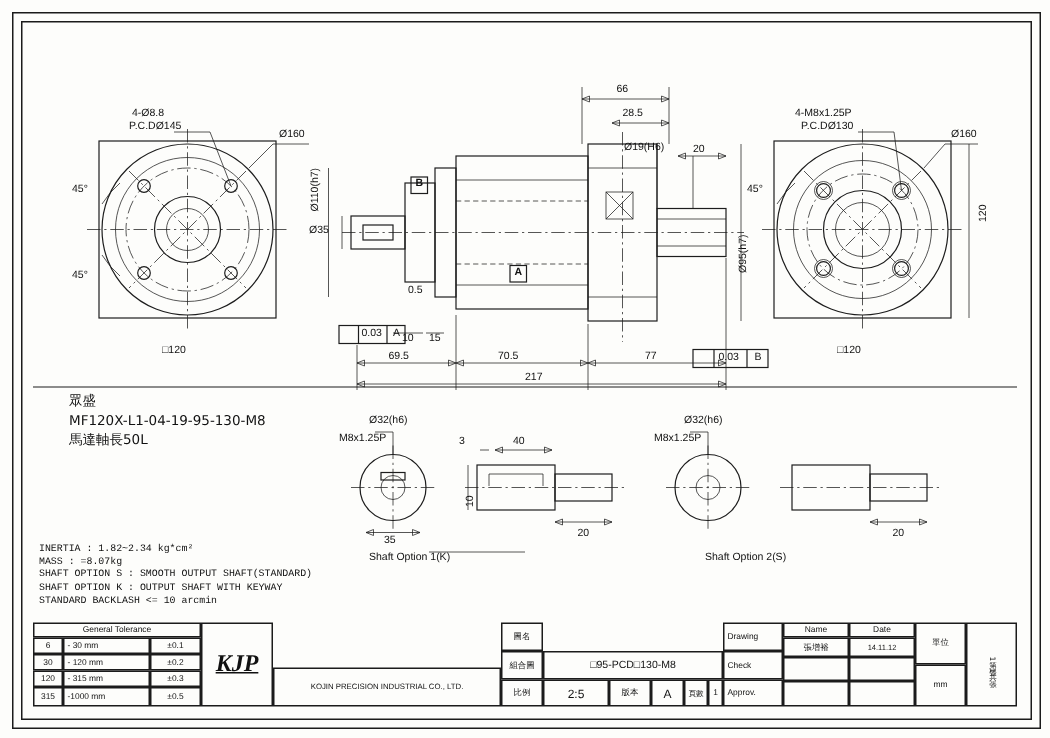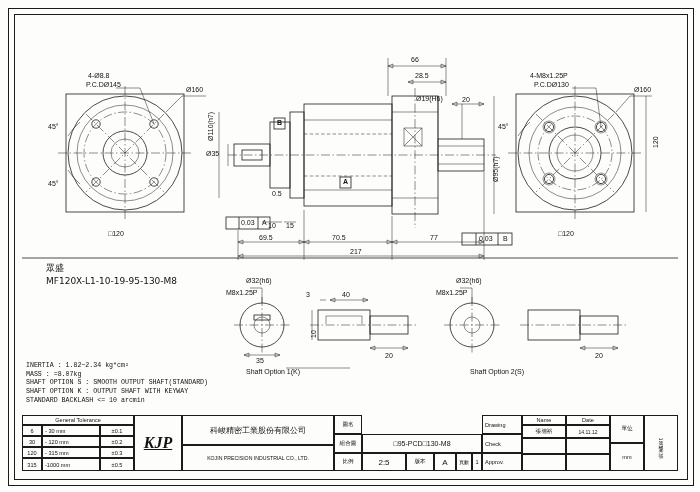--- a/index.html
+++ b/index.html
@@ -275,21 +275,22 @@
 
   <div class="lbl" style="left:530px;top:72px;">4-M8x1.25P</div>
   <div class="lbl" style="left:534px;top:81px;">P.C.DØ130</div>
   <div class="lbl" style="left:634px;top:86px;">Ø160</div>
   <div class="lbl" style="left:558px;top:230px;">□120</div>
   <div class="lbl" style="left:652px;top:148px;transform:rotate(-90deg);transform-origin:left top;">120</div>
   <div class="lbl" style="left:498px;top:123px;">45°</div>
 
   <div class="headnote cjk">
     <div>眾盛</div>
-    <div>MF120X-L1-10-19-95-130-M8</div>
+    <div>MF120X-L1-04-19-95-130-M8</div>
+    <div>馬達軸長50L</div>
   </div>
 
   <div class="lbl" style="left:226px;top:289px;">M8x1.25P</div>
   <div class="lbl" style="left:246px;top:277px;">Ø32(h6)</div>
   <div class="lbl" style="left:306px;top:291px;">3</div>
   <div class="lbl" style="left:342px;top:291px;">40</div>
   <div class="lbl" style="left:256px;top:357px;">35</div>
   <div class="lbl" style="left:310px;top:338px;transform:rotate(-90deg);transform-origin:left top;">10</div>
   <div class="lbl" style="left:385px;top:352px;">20</div>
   <div class="lbl" style="left:246px;top:368px;">Shaft Option 1(K)</div>
@@ -320,21 +321,20 @@
     <div class="tb-cell small" style="left:0;top:32px;width:20px;height:11px;">120</div>
     <div class="tb-cell small left" style="left:20px;top:32px;width:58px;height:11px;">- 315 mm</div>
     <div class="tb-cell small" style="left:78px;top:32px;width:34px;height:11px;">±0.3</div>
     <div class="tb-cell small" style="left:0;top:43px;width:20px;height:13px;">315</div>
     <div class="tb-cell small left" style="left:20px;top:43px;width:58px;height:13px;">-1000 mm</div>
     <div class="tb-cell small" style="left:78px;top:43px;width:34px;height:13px;">±0.5</div>
 
     <div class="tb-cell" style="left:112px;top:0;width:48px;height:56px;">
       <span style="font-family:'Liberation Serif',serif;font-style:italic;font-weight:bold;font-size:16px;text-decoration:underline;">KJP</span>
     </div>
-    <div class="tb-cell small cjk" style="left:160px;top:0;width:152px;height:30px;font-size:8px;">科峻精密工業股份有限公司</div>
     <div class="tb-cell small" style="left:160px;top:30px;width:152px;height:26px;font-size:5.2px;">KOJIN PRECISION INDUSTRIAL CO., LTD.</div>
 
     <div class="tb-cell small cjk" style="left:312px;top:0;width:28px;height:19px;">圖名</div>
     <div class="tb-cell small cjk" style="left:312px;top:19px;width:28px;height:19px;">組合圖</div>
     <div class="tb-cell" style="left:340px;top:19px;width:120px;height:19px;font-size:7px;">□95-PCD□130-M8</div>
     <div class="tb-cell small cjk" style="left:312px;top:38px;width:28px;height:18px;">比例</div>
     <div class="tb-cell" style="left:340px;top:38px;width:44px;height:18px;font-size:8px;">2:5</div>
     <div class="tb-cell small cjk" style="left:384px;top:38px;width:28px;height:18px;">版本</div>
     <div class="tb-cell" style="left:412px;top:38px;width:22px;height:18px;font-size:8px;">A</div>
     <div class="tb-cell small cjk" style="left:434px;top:38px;width:16px;height:18px;font-size:5px;">頁數</div>

